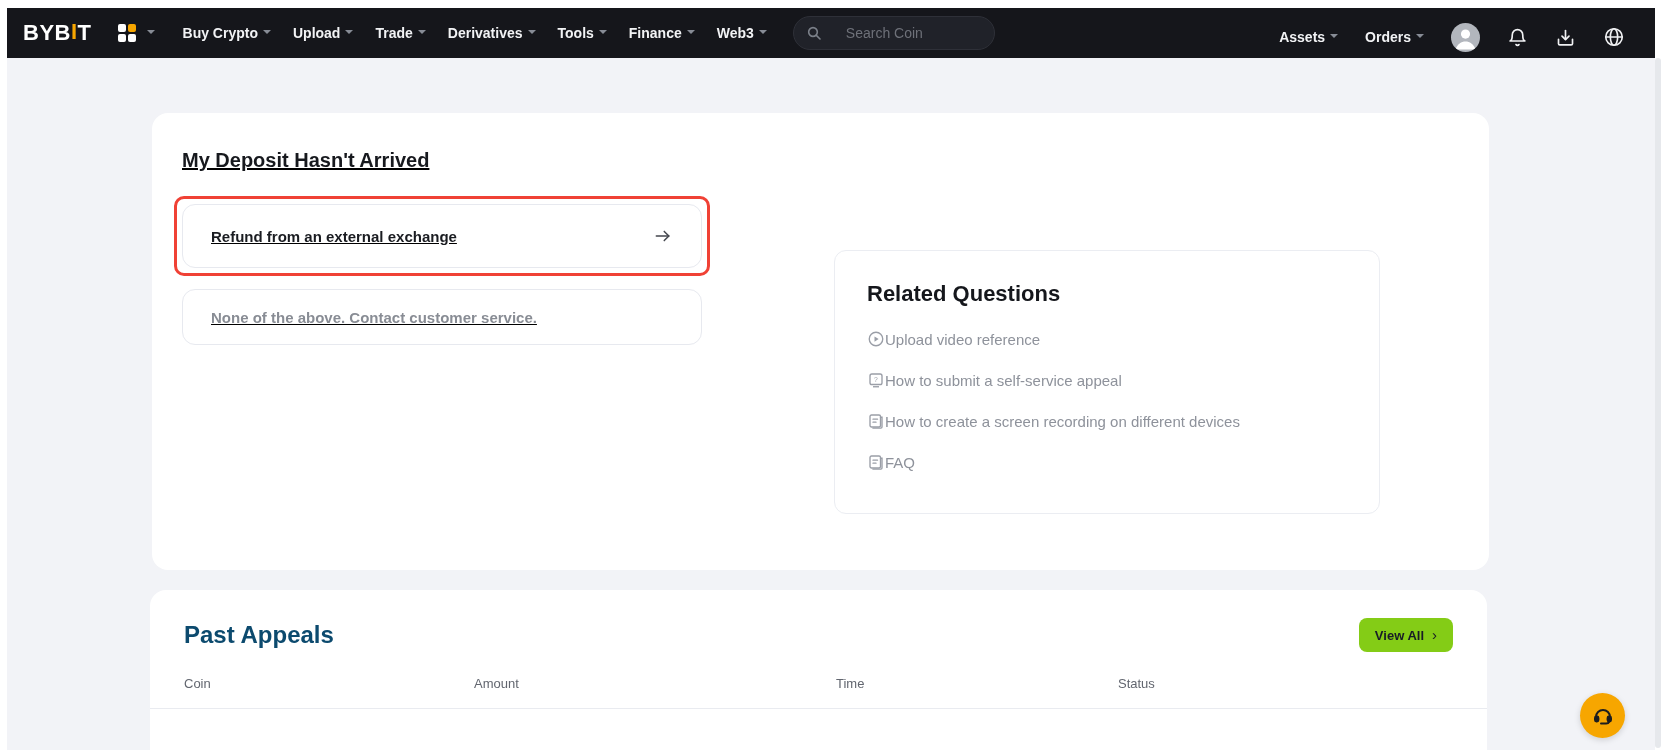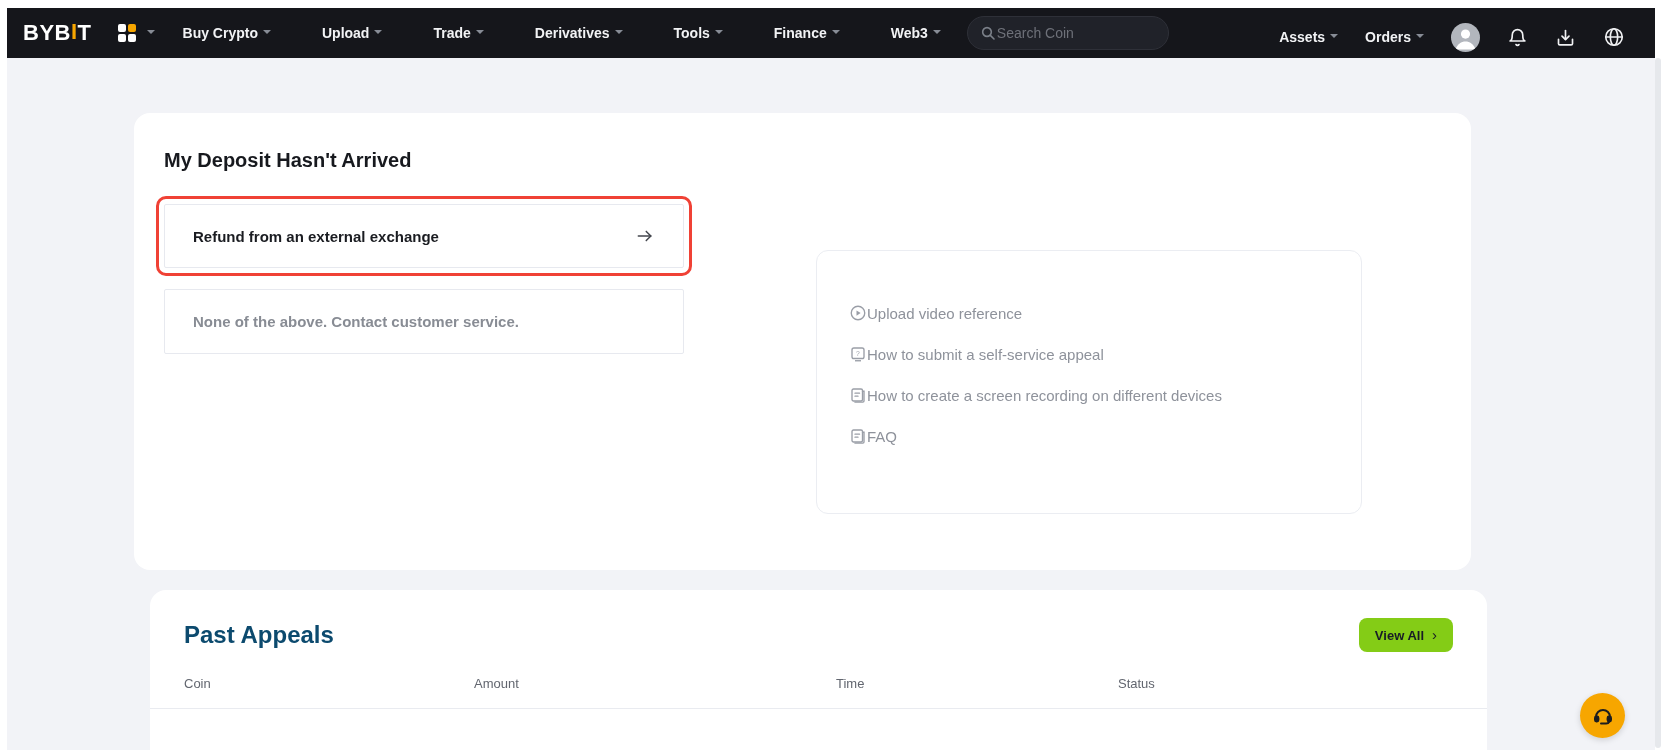--- a/index.html
+++ b/index.html
@@ -12,52 +12,52 @@
   .logo { display:flex; align-items:baseline; font-size:22px; font-weight:800;
     color:#ffffff; letter-spacing:.5px; margin-right:26px; cursor:pointer; white-space:nowrap; }
   .logo .mid { color:#f7a600; font-weight:800; transform:translateY(-1px); display:inline-block; }
   .grid-btn { display:flex; align-items:center; gap:6px; margin-right:28px; cursor:pointer; }
   .grid-ic { width:18px; height:18px; display:grid; grid-template-columns:8px 8px;
     grid-template-rows:8px 8px; gap:2px; }
   .grid-ic i { background:#ffffff; border-radius:2px; }
   .grid-ic i.org { background:#f7a600; }
   .caret { width:0; height:0; border-left:4px solid transparent; border-right:4px solid transparent;
     border-top:4px solid #878c96; display:inline-block; margin-left:5px; transform:translateY(-1px); }
-  .nav-links { display:flex; align-items:flex-start; gap:51px; }
+  .nav-links { display:flex; align-items:flex-start; gap:22px; }
   .nav-item { color:#f2f3f5; font-size:14px; font-weight:700; cursor:pointer;
     display:flex; align-items:center; white-space:nowrap; }
   .search-pill { margin-left:26px; width:202px; height:34px; background:#202229;
     border:1px solid #2e3038; border-radius:17px; display:flex; align-items:center;
-    padding:0 12px; gap:1px; }
+    padding:0 12px; gap:24px; }
   .search-pill svg { flex:0 0 auto; }
   .search-pill input { background:transparent; border:none; outline:none; width:140px;
     font-size:14px; color:#c9ccd3; font-family:"Liberation Sans", sans-serif; }
   .search-pill input::placeholder { color:#6e7179; }
   .nav-right { margin-left:auto; display:flex; align-items:center; gap:27px;margin-top:8px; }
   .icon-btn { color:#f0f1f3; cursor:pointer; display:flex; align-items:center; }
   .avatar { width:29px; height:29px; border-radius:50%; background:#b2b6bd; overflow:hidden;
     display:flex; align-items:center; justify-content:center; cursor:pointer; }
 
   
   .page { position:absolute; left:7px; top:58px; width:1648px; height:692px;
     background:#f2f3f7; overflow:hidden; }
   .scroll-thumb { position:absolute; right:1px; top:58px; width:6px; height:690px;
     background:#e6e8ec; border-radius:3px; }
 
   
   .card { background:#ffffff; border-radius:16px; position:absolute; }
-  .deposit-card { left:127px; top:55px; width:1337px; height:457px; padding:36px 30px; }
+  .deposit-card { left:145px; top:55px; width:1337px; height:457px; padding:36px 30px;text-decoration:underline; }
   .dep-title { font-size:20px; font-weight:700; color:#17191e; }
   .dep-sub { margin-top:11px; font-size:14px; color:#81858d; }
   .options { position:relative; margin-top:32px; width:520px; }
-  .option { width:520px; border:1px solid #e7e9ef; border-radius:2px; background:#fff;
+  .option { width:520px; border:1px solid #e7e9ef; border-radius:13px; background:#fff;
     display:flex; align-items:center; justify-content:space-between; padding:0 28px;
     cursor:pointer; }
   .option-1 { height:64px; font-size:15px; font-weight:700; color:#1a1c21; }
-  .option-2 { height:65px; margin-top:21px; font-size:15px; font-weight:700; color:#888c94; }
+  .option-2 { height:56px; margin-top:21px; font-size:15px; font-weight:700; color:#888c94; }
   .red-ring { position:absolute; left:-8px; top:-8px; width:536px; height:80px;
     border:3px solid #f04135; border-radius:10px; pointer-events:none; }
   .opt-arrow { color:#43464d; display:flex; }
 
   
   .related { position:absolute; left:682px; top:137px; width:546px; height:264px;
     border:1px solid #ebedf2; border-radius:12px; background:#fff; padding:30px 32px; }
   .rel-title { font-size:22px; font-weight:700; color:#15171c; }
   .rel-item { display:flex; align-items:flex-end; margin-top:23px;
     font-size:15px; color:#8e929b; cursor:pointer; }
@@ -191,20 +191,21 @@
               <path d="m13.5 6.5 5.5 5.5-5.5 5.5"></path>
           </svg>
         </span>
       </div>
       <div class="option option-2">
         <span>None of the above. Contact customer service.</span>
       </div>
     </div>
 
     <div class="related">
+      <div class="rel-title">Related Questions</div>
 
       <div class="rel-item">
         <svg width="18" height="18" viewBox="0 0 24 24" fill="none" stroke="currentColor" stroke-width="1.8">
           <circle cx="12" cy="12" r="9"></circle>
             <path d="M10 8.5v7l5.5-3.5z" fill="currentColor" stroke="none"></path>
         </svg>
         <span>Upload video reference</span>
       </div>
 
       <div class="rel-item">

